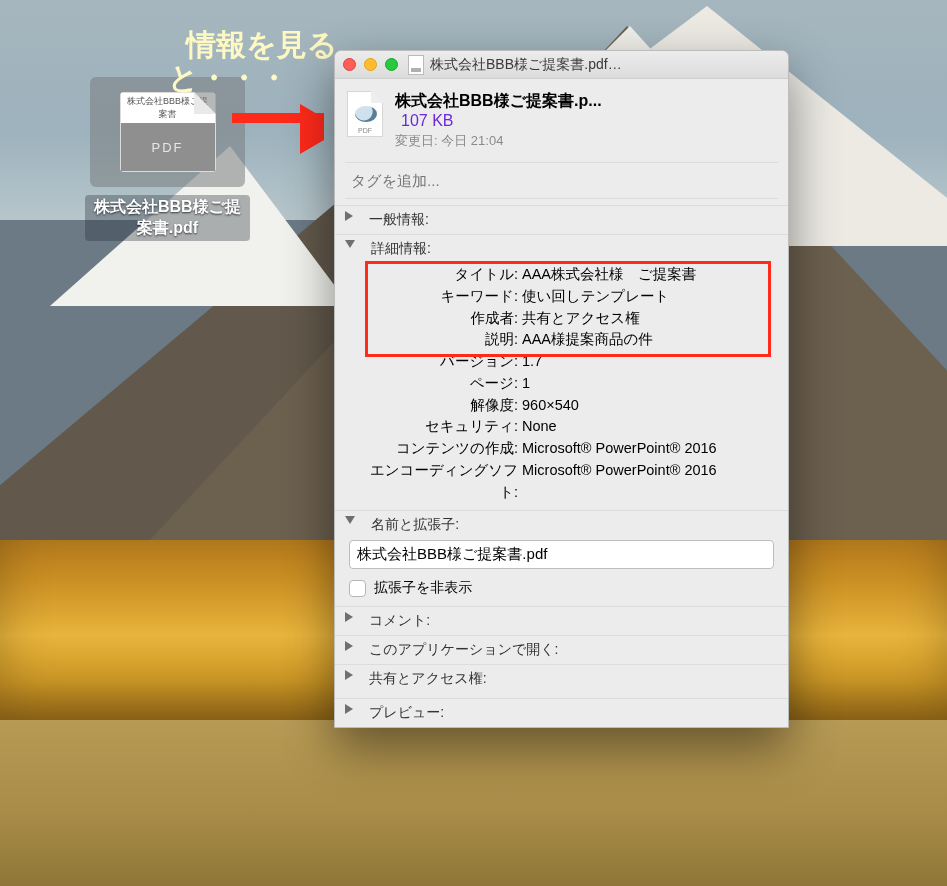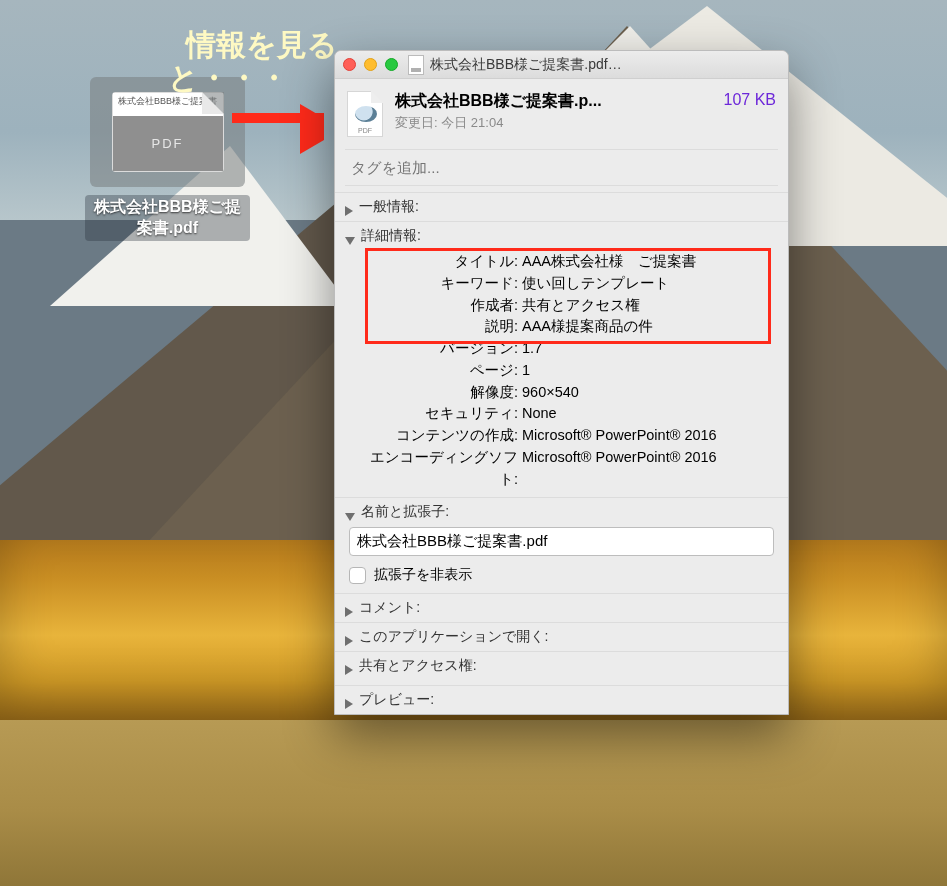--- a/index.html
+++ b/index.html
@@ -32,21 +32,21 @@
   .ann-main { left:186px; top:27px; }
   .ann-sub  { left:168px; top:60px; }
   .arrow { position:absolute; z-index:20; left:232px; top:104px; width:116px; height:28px; }
   .arrow .shaft { position:absolute; left:0; top:9px; width:92px; height:10px; background:#ff2a1a; }
   .arrow .head { position:absolute; right:0; top:0; width:0;height:0;
                  border-top:14px solid transparent; border-bottom:14px solid transparent; border-left:24px solid #ff2a1a; }
   
   .deskfile { position:absolute; left:85px; top:77px; width:165px; text-align:center; z-index:10; }
   .deskfile .sel { width:155px; height:110px; margin:0 auto; border-radius:6px;
                    background: rgba(120,125,128,.55); display:flex; align-items:center; justify-content:center; }
-  .deskfile .thumb { width:112px; height:80px; background:linear-gradient(180deg,#fff 0 30%, #999 30% 100%);
+  .deskfile .thumb { width:96px; height:80px; background:linear-gradient(180deg,#fff 0 30%, #999 30% 100%);
                      border:1px solid #dcdcdc; border-radius:3px; position:relative; display:flex;flex-direction:column; }
   .deskfile .thumb .dog { position:absolute; right:-1px; top:-1px; width:0;height:0;
         border-top:22px solid rgba(120,125,128,.55); border-left:22px solid #e9e9e9;}
   .deskfile .thumb .t1 { flex:0 0 30%; font-size:9px; color:#555; padding:2px 4px; background:#fff;}
   .deskfile .thumb .t2 { flex:1; display:flex;align-items:center;justify-content:center;
         font-size:13px; letter-spacing:2px; color:#e6e6e6; background:#8f8f8f;}
   .deskfile .cap { margin-top:8px; font-size:16px; font-weight:600; color:#fff;
                    text-shadow:0 1px 2px rgba(0,0,0,.7); word-break:break-all; padding:2px 6px;
                    background: rgba(40,50,60,.35); border-radius:4px; }
   
@@ -71,21 +71,21 @@
   .head .ficon .lp{position:absolute;left:7px;top:14px;width:22px;height:16px;border-radius:50%;
         background:radial-gradient(circle at 40% 35%, #cfe1ef 0 50%, #5b7f96 55% 100%);}
   .head .txt{flex:1;margin-left:12px;}
   .head .name{font-weight:700;font-size:16px;white-space:nowrap;overflow:hidden;text-overflow:ellipsis;max-width:280px;}
   .head .mod{color:#8a8a8a;font-size:13px;margin-top:2px;}
   .head .size{font-size:16px;color:#6d28d9;margin-left:6px;white-space:nowrap;text-align:center;}
   .tags{border-top:1px solid #dcdcdc;border-bottom:1px solid #dcdcdc;margin:2px 10px 6px 10px;}
   .tags input{width:100%;border:none;background:transparent;padding:9px 6px;font-size:15px;color:#333;outline:none;}
   .sec{border-top:1px solid #dcdcdc;padding:5px 10px 5px 10px;}
   .sec:first-of-type{border-top:none;}
-  .sec-h{font-size:14px;color:#333;display:flex;align-items:flex-end;gap:2px;cursor:default;}
+  .sec-h{font-size:14px;color:#333;display:flex;align-items:flex-start;gap:12px;cursor:default;}
   .tri{display:inline-block;width:0;height:0;margin-right:4px;}
   .tri.closed{border-top:5px solid transparent;border-bottom:5px solid transparent;border-left:8px solid #6f6f6f;}
   .tri.open{border-left:5px solid transparent;border-right:5px solid transparent;border-top:8px solid #6f6f6f;}
   .kv{margin:6px 4px 2px 18px;}
   .kv .row{display:flex;align-items:flex-start;font-size:14.5px;line-height:1.5;}
   .kv .k{flex:0 0 155px;text-align:right;color:#000;}
   .kv .v{flex:1;padding-left:4px;color:#000;word-break:break-all;}
   .redbox{position:absolute;border:3px solid #ff2a1a;pointer-events:none;}
   .fn-box{margin:6px 4px;}
   .fn-box input{width:100%;padding:5px 7px;font-size:15px;border:1px solid #bdbdbd;border-radius:4px;background:#fff;}
@@ -136,21 +136,21 @@
     <span class="tl-title">株式会社BBB様ご提案書.pdf…</span>
   </div>
 
   <div class="head">
     <div class="ficon">
       <span class="dog"></span>
         <span class="lp"></span>
       <span class="pdf">PDF</span>
     </div>
     <div class="txt">
-      <div style="display:flex;justify-content:space-between;align-items:flex-start;">
+      <div style="display:flex;justify-content:space-between;align-items:flex-start;flex-direction:column;">
         <div class="name">株式会社BBB様ご提案書.p...</div>
         <div class="size">107 KB</div>
       </div>
       <div class="mod">
         <span>変更日:</span>
         <span>今日 21:04</span>
       </div>
     </div>
   </div>
 

